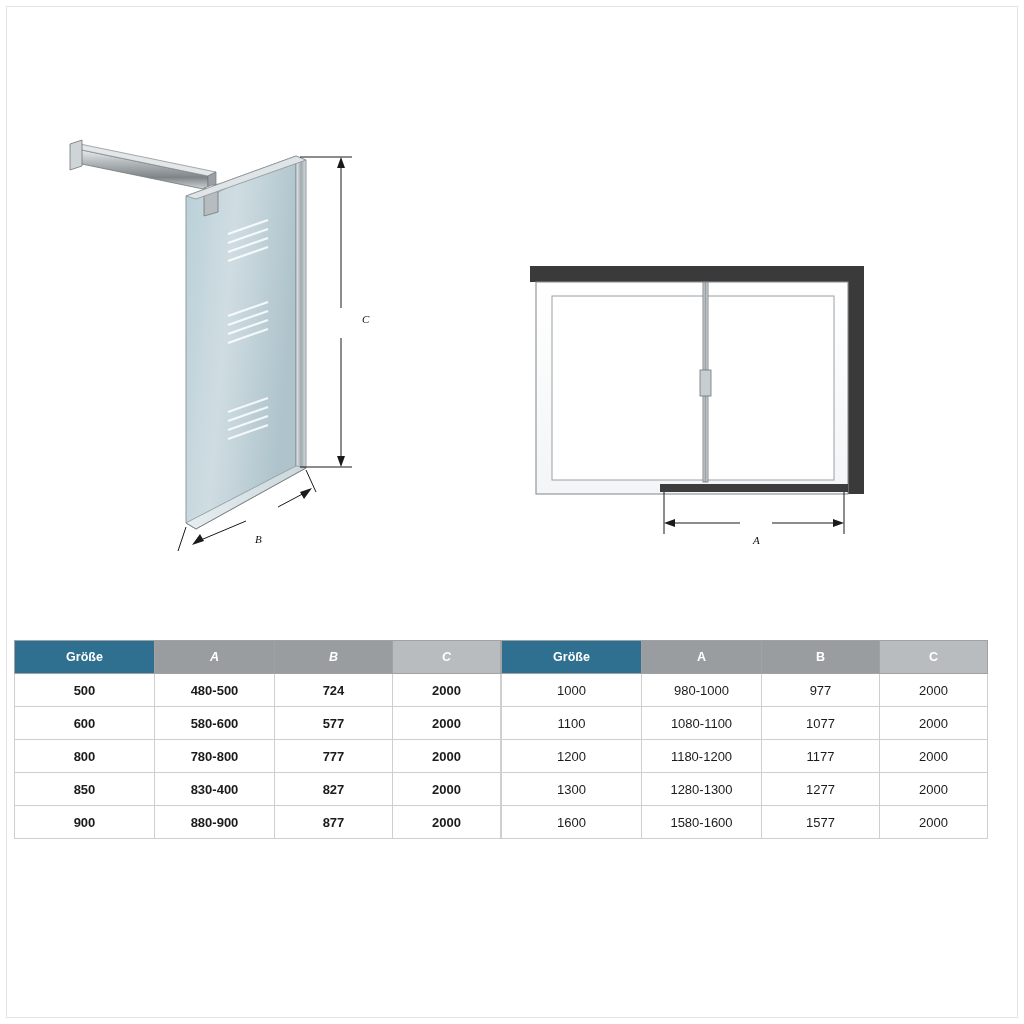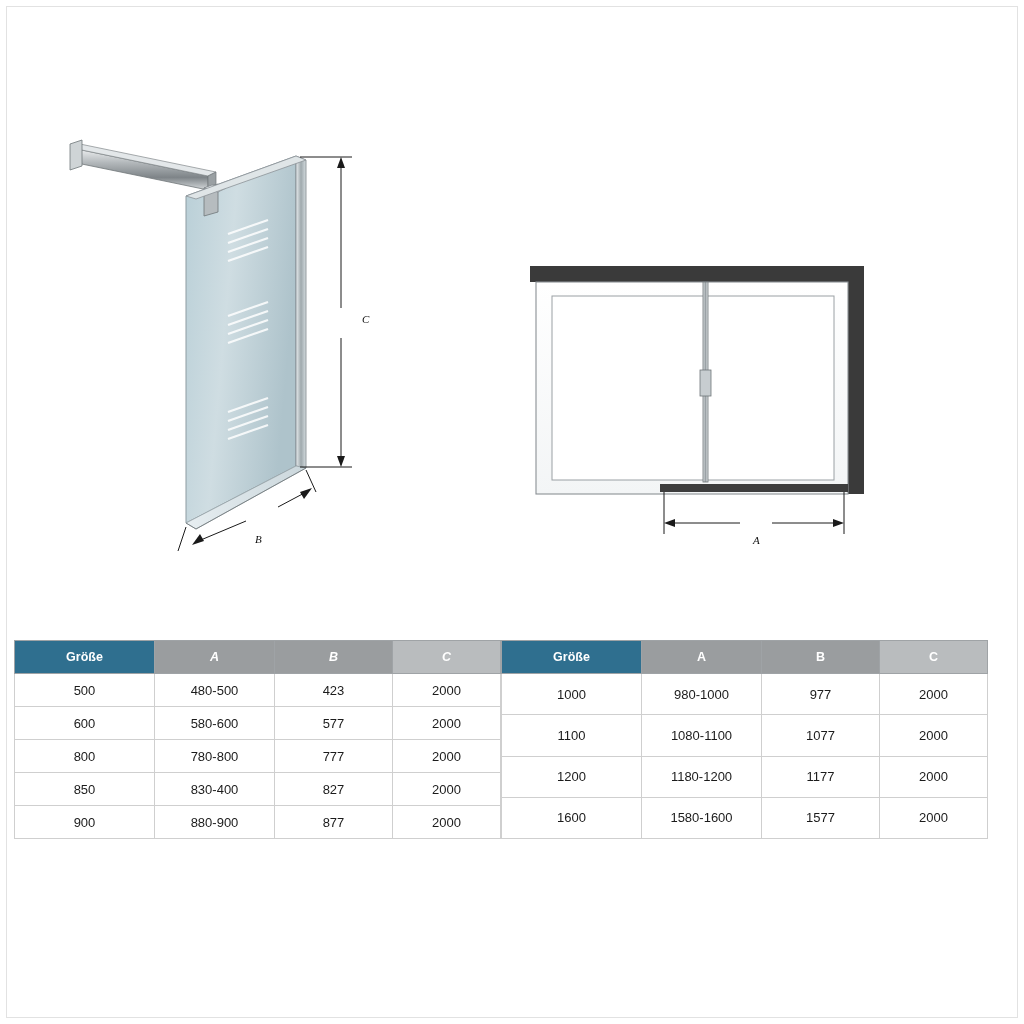--- a/index.html
+++ b/index.html
@@ -53,21 +53,21 @@
     border:1px solid #9fa3a6;
   }
   table.size-table thead th.c0 { background:#2f6f8f; width:140px; }
   table.size-table thead th.c1 { background:#9a9d9f; width:120px; }
   table.size-table thead th.c2 { background:#9a9d9f; width:118px; }
   table.size-table thead th.c3 { background:#b9bcbe; width:108px; }
   table.size-table tbody td { font-weight:bold; color:#1b1b1b; }
   table.size-table.italic-head thead th.c1,
   table.size-table.italic-head thead th.c2,
   table.size-table.italic-head thead th.c3 { font-style:italic; }
-  table.size-table.bold-body tbody td { font-weight:normal; }
+  table.size-table.bold-body tbody td { font-weight:bold; }
   table.size-table.thin-body tbody td { font-weight:normal;text-align:center; }
 </style>
 </head>
 <body>
 
 <div class="page-frame"></div>
 
 <div class="drawing-area">
 
   <svg width="520" height="620" viewBox="0 0 520 620" style="position:absolute;left:0;top:0;">
@@ -207,21 +207,21 @@
         <th class="c0">Größe</th>
         <th class="c1">A</th>
         <th class="c2">B</th>
         <th class="c3">C</th>
       </tr>
     </thead>
     <tbody>
       <tr>
         <td>500</td>
         <td>480-500</td>
-        <td>423</td>
+        <td>724</td>
         <td>2000</td>
       </tr>
       <tr>
         <td>600</td>
         <td>580-600</td>
         <td>577</td>
         <td>2000</td>
       </tr>
       <tr>
         <td>800</td>
@@ -266,20 +266,26 @@
         <td>1077</td>
         <td>2000</td>
       </tr>
       <tr>
         <td>1200</td>
         <td>1180-1200</td>
         <td>1177</td>
         <td>2000</td>
       </tr>
       <tr>
+        <td>1300</td>
+        <td>1280-1300</td>
+        <td>1277</td>
+        <td>2000</td>
+      </tr>
+      <tr>
         <td>1600</td>
         <td>1580-1600</td>
         <td>1577</td>
         <td>2000</td>
       </tr>
     </tbody>
   </table>
 
 </div>
 

